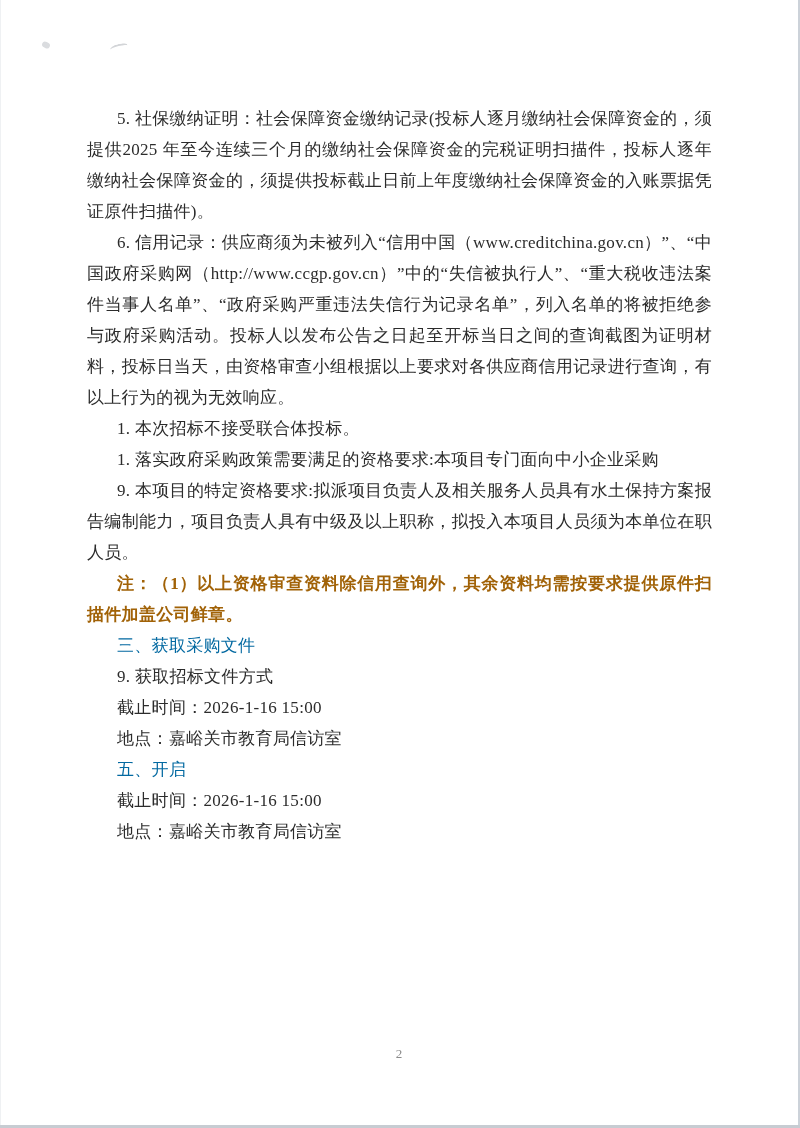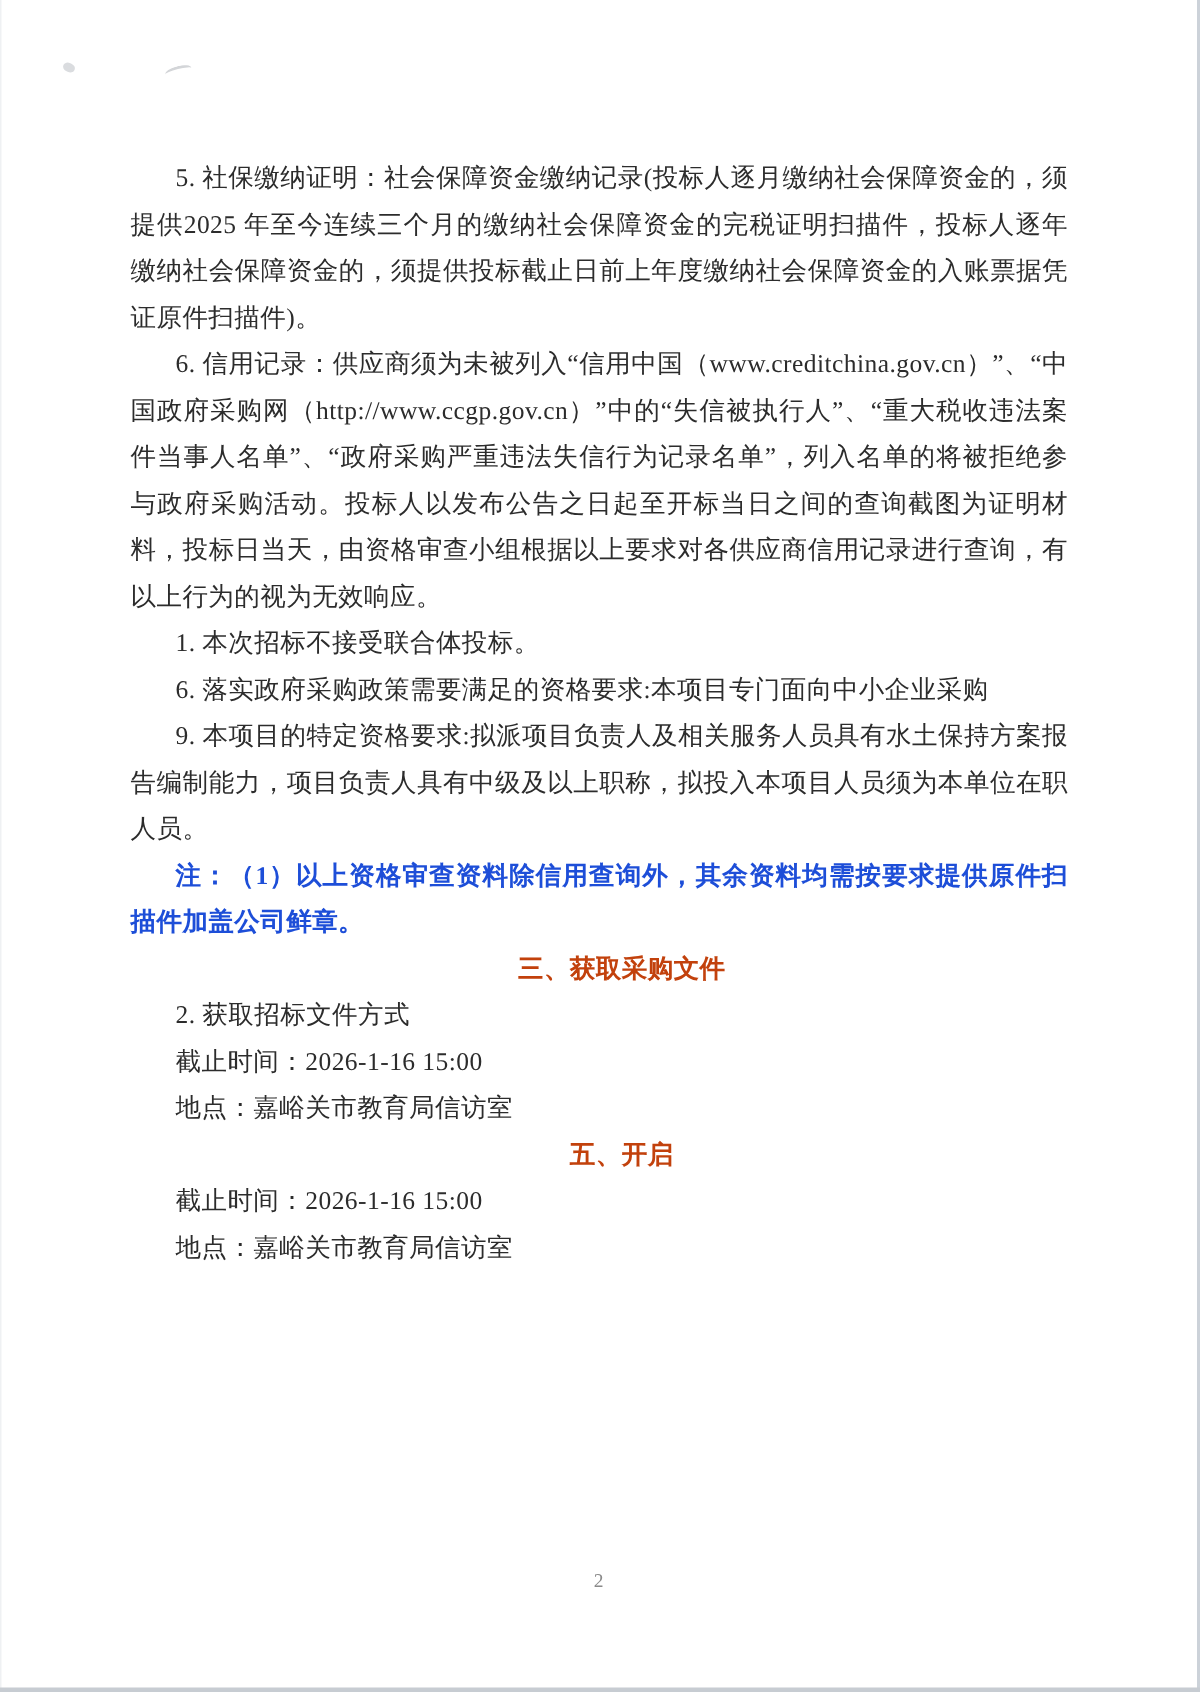--- a/index.html
+++ b/index.html
@@ -61,26 +61,26 @@
     letter-spacing: 0.3px;
     color: #2c2c2c;
     text-align: justify;
   }
   .content p {
     margin: 0;
     text-indent: 30px;
   }
   .content p.bold {
     font-weight: bold;
-    color: #1d4ed8;
+    color: #a16207;
   }
   .content p.heading {
-    font-weight: bold;
-    color: #c2410c;
-    text-align: center;
+    font-weight: normal;
+    color: #0369a1;
+    text-align: left;
   }
   .page-number {
     position: absolute;
     left: 0; top: 1046px;
     width: 798px;
     text-align: center;
     font-size: 13px;
     color: #8a8a8a;
   }
 </style>
@@ -92,25 +92,25 @@
   <div class="edge-left"></div>
   <div class="edge-right"></div>
   <div class="edge-bottom"></div>
   <div class="mark-corner"></div>
   <div class="mark-squiggle"></div>
 
   <div class="content">
     <p class="normal">5. 社保缴纳证明：社会保障资金缴纳记录(投标人逐月缴纳社会保障资金的，须提供2025 年至今连续三个月的缴纳社会保障资金的完税证明扫描件，投标人逐年缴纳社会保障资金的，须提供投标截止日前上年度缴纳社会保障资金的入账票据凭证原件扫描件)。</p>
     <p class="normal">6. 信用记录：供应商须为未被列入“信用中国（www.creditchina.gov.cn）”、“中国政府采购网（http://www.ccgp.gov.cn）”中的“失信被执行人”、“重大税收违法案件当事人名单”、“政府采购严重违法失信行为记录名单”，列入名单的将被拒绝参与政府采购活动。投标人以发布公告之日起至开标当日之间的查询截图为证明材料，投标日当天，由资格审查小组根据以上要求对各供应商信用记录进行查询，有以上行为的视为无效响应。</p>
     <p class="normal">1. 本次招标不接受联合体投标。</p>
-    <p class="normal">6. 落实政府采购政策需要满足的资格要求:本项目专门面向中小企业采购</p>
+    <p class="normal">1. 落实政府采购政策需要满足的资格要求:本项目专门面向中小企业采购</p>
     <p class="normal">9. 本项目的特定资格要求:拟派项目负责人及相关服务人员具有水土保持方案报告编制能力，项目负责人具有中级及以上职称，拟投入本项目人员须为本单位在职人员。</p>
     <p class="bold">注：（1）以上资格审查资料除信用查询外，其余资料均需按要求提供原件扫描件加盖公司鲜章。</p>
     <p class="heading">三、获取采购文件</p>
-    <p class="normal">2. 获取招标文件方式</p>
+    <p class="normal">9. 获取招标文件方式</p>
     <p class="normal">截止时间：2026-1-16 15:00</p>
     <p class="normal">地点：嘉峪关市教育局信访室</p>
     <p class="heading">五、开启</p>
     <p class="normal">截止时间：2026-1-16 15:00</p>
     <p class="normal">地点：嘉峪关市教育局信访室</p>
   </div>
 
   <div class="page-number">2</div>
 
 </div>

